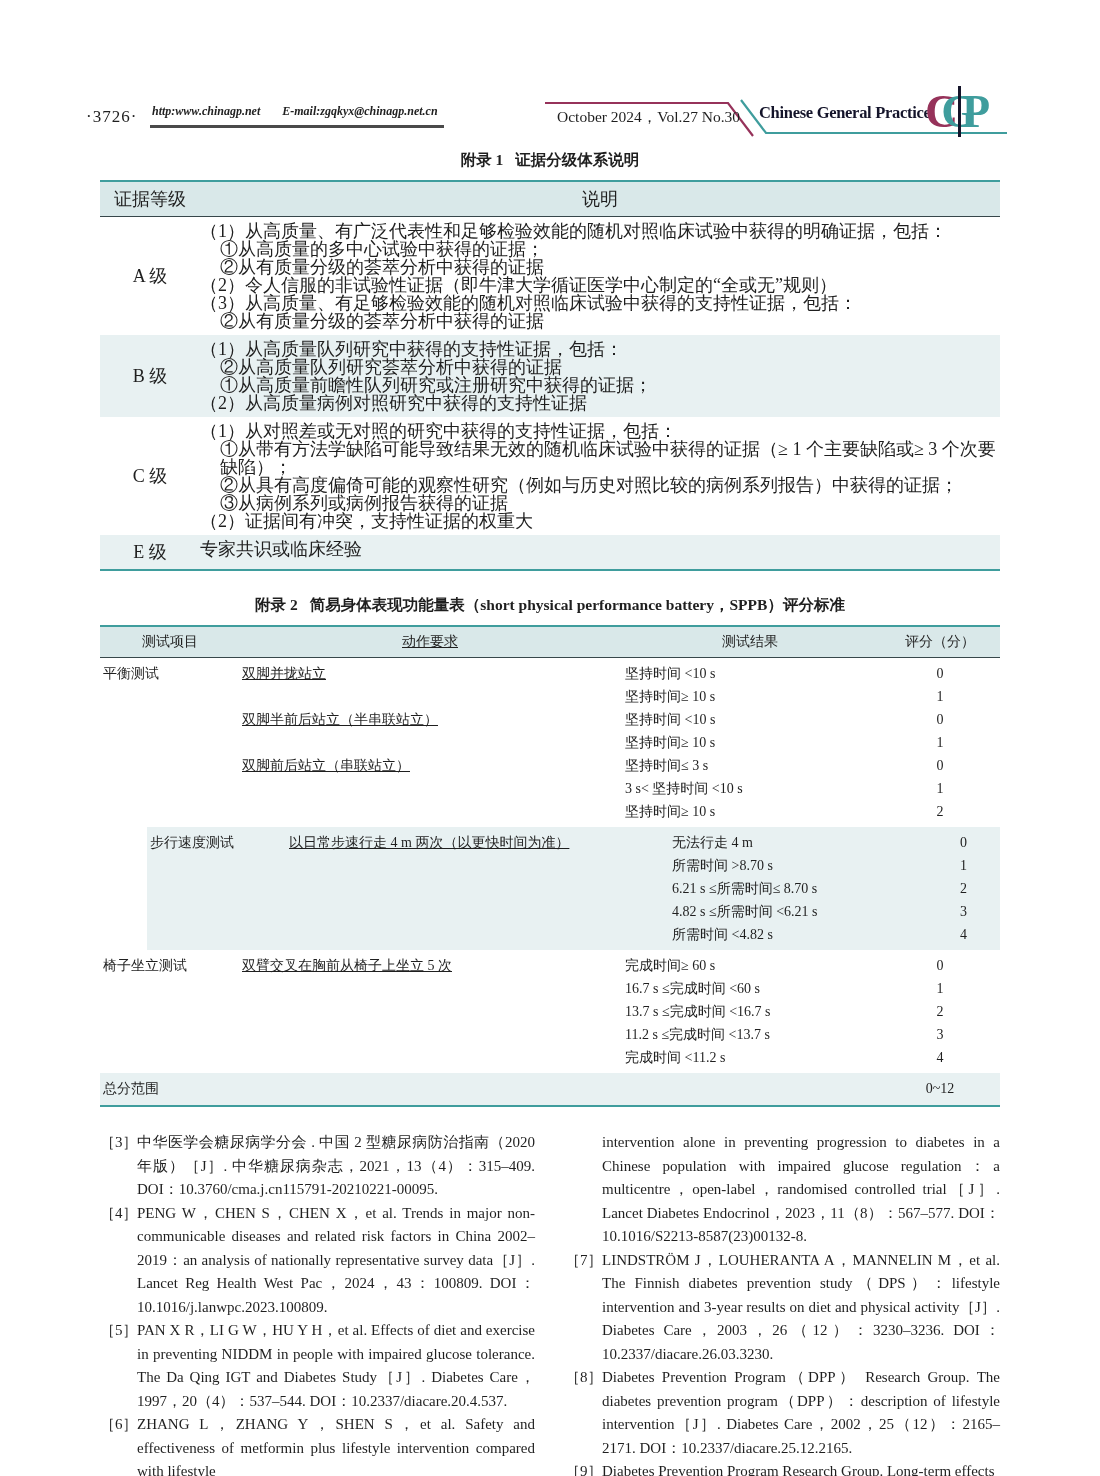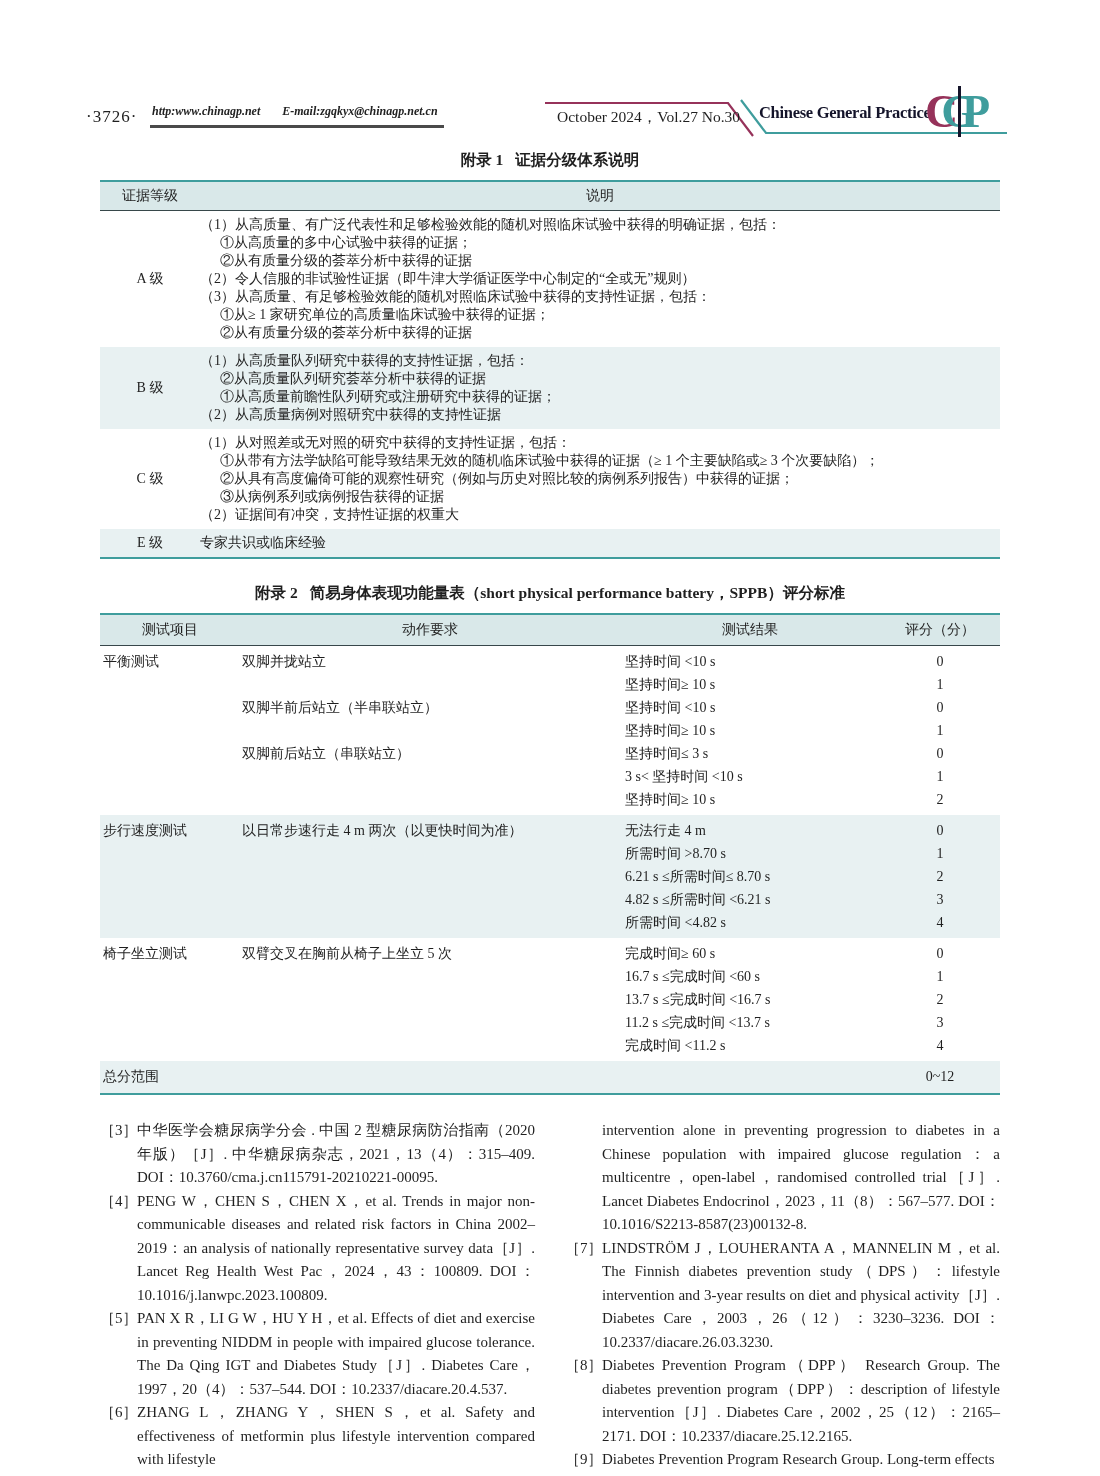--- a/index.html
+++ b/index.html
@@ -34,41 +34,41 @@
   .jname{position:absolute;left:214px;top:8px;font-size:16.5px;font-weight:bold;color:var(--navy);white-space:nowrap;letter-spacing:-0.3px;}
   .logo{position:absolute;left:380px;top:-6px;font-weight:bold;font-size:46px;line-height:46px;white-space:nowrap;}
   .logo .lc{color:var(--maroon);}
   .logo .lg{color:var(--teal);margin-left:-17px;}
   .logo .lp{color:var(--teal);margin-left:-19px;border-left:3px solid var(--navy);padding-left:1px;}
   
   .content{position:absolute;top:150px;left:100px;width:900px;}
   .tbl-title{text-align:center;font-weight:bold;font-size:15.5px;margin-bottom:9px;}
   .tbl-title .tlabel{margin-right:12px;}
   
-  .table1{border-top:2.5px solid var(--teal);border-bottom:2.5px solid var(--teal);font-size:14px;}
+  .table1{border-top:2.5px solid var(--teal);border-bottom:2.5px solid var(--teal);font-size:18px;}
   .t1-head{display:flex;background:var(--hdrbg);border-bottom:1.5px solid #37474a;padding:5px 0;}
   .t1-head .h1{width:100px;text-align:center;}
   .t1-head .h2{flex:1;text-align:center;}
   .t1-row{display:flex;padding:5px 0;}
   .t1-row.shaded{background:var(--shade);}
   .t1-level{width:100px;text-align:center;align-self:center;}
   .t1-desc{flex:1;padding-right:4px;}
   .t1-line{line-height:18px;}
   .t1-line.ind{padding-left:20px;}
   
   .t2-title{margin-top:24px;}
   .table2{border-top:2.5px solid var(--teal);border-bottom:2.5px solid var(--teal);font-size:14px;}
   .t2-head{display:flex;background:var(--hdrbg);border-bottom:1.5px solid #37474a;padding:6px 0;font-size:14px;}
   .t2-head div{text-align:center;}
   .tc1{width:140px;}
-  .tc2{width:380px;}
+  .tc2{width:380px;text-decoration:underline;}
   .tc3{width:260px;}
   .tc4{flex:1;}
   .t2-section{padding:4px 0;}
-  .t2-section.shaded{background:var(--shade);}
+  .t2-section.shaded{background:var(--shade);margin-left:47px;}
   .t2-row{display:flex;line-height:23px;}
   .t2-row .tc1{padding-left:3px;}
   .t2-row .tc2{padding-left:2px;}
   .t2-row .tc3{padding-left:5px;}
   .t2-row .tc4{text-align:center;}
   .t2-footer{display:flex;padding:5px 0;line-height:22px;}
   .t2-footer.shaded{background:var(--shade);}
   .t2-footer .tc1{padding-left:3px;width:780px;font-family:Liberation Serif, serif;}
   .t2-footer .tc4{text-align:center;}
   
@@ -111,21 +111,20 @@
         </div>
         <div>
             <div class="t1-row">
               <div class="t1-level">A 级</div>
               <div class="t1-desc">
                 <div class="t1-line">（1）从高质量、有广泛代表性和足够检验效能的随机对照临床试验中获得的明确证据，包括：</div>
                 <div class="t1-line ind">①从高质量的多中心试验中获得的证据；</div>
                 <div class="t1-line ind">②从有质量分级的荟萃分析中获得的证据</div>
                 <div class="t1-line">（2）令人信服的非试验性证据（即牛津大学循证医学中心制定的“全或无”规则）</div>
                 <div class="t1-line">（3）从高质量、有足够检验效能的随机对照临床试验中获得的支持性证据，包括：</div>
-                <div class="t1-line ind">①从≥ 1 家研究单位的高质量临床试验中获得的证据；</div>
                 <div class="t1-line ind">②从有质量分级的荟萃分析中获得的证据</div>
               </div>
             </div>
             <div class="t1-row shaded">
               <div class="t1-level">B 级</div>
               <div class="t1-desc">
                 <div class="t1-line">（1）从高质量队列研究中获得的支持性证据，包括：</div>
                 <div class="t1-line ind">②从高质量队列研究荟萃分析中获得的证据</div>
                 <div class="t1-line ind">①从高质量前瞻性队列研究或注册研究中获得的证据；</div>
                 <div class="t1-line">（2）从高质量病例对照研究中获得的支持性证据</div>

